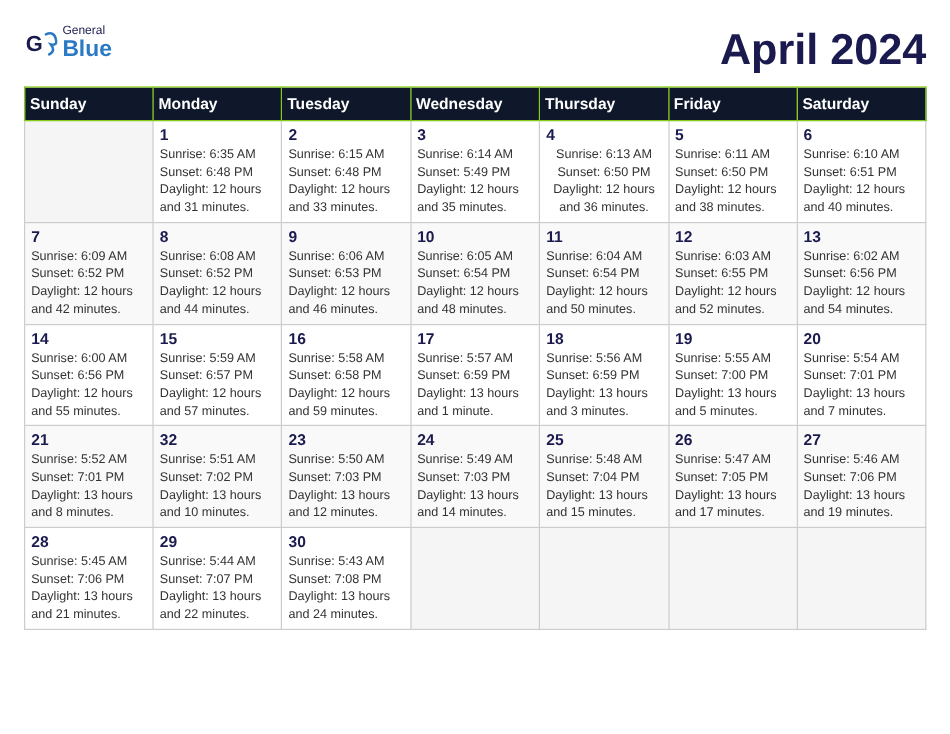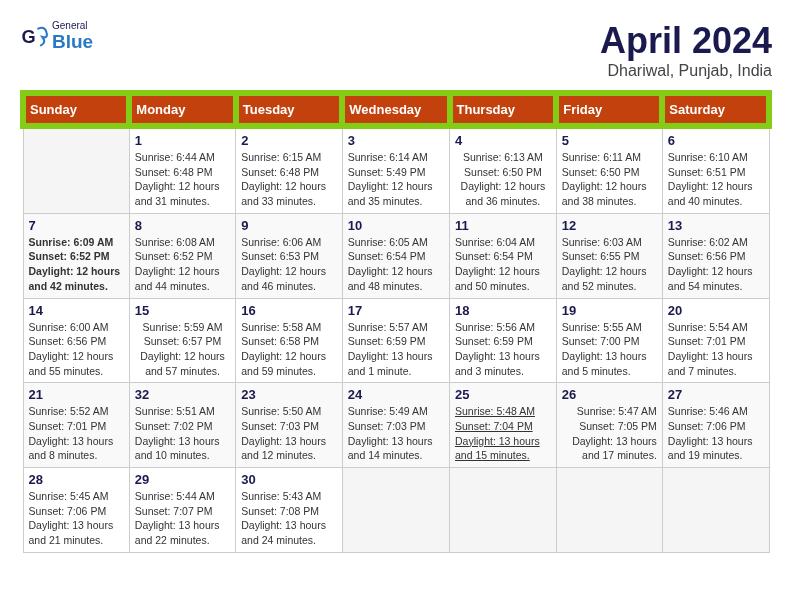--- a/index.html
+++ b/index.html
@@ -36,27 +36,27 @@
     .subtitle {
       font-size: 16px;
       color: #444;
     }
     .calendar {
       width: 100%;
       border-collapse: collapse;
       font-size: 11px;
     }
     .calendar th {
-      background: #c2410c;
+      background: #0f172a;
       color: #fff;
       padding: 6px 4px;
       text-align: left;
       font-size: 13px;
       font-weight: bold;
-      border: 6px solid #84cc16;
+      border: 1px solid #84cc16;
     }
     .calendar td {
       border: 1px solid #ccc;
       vertical-align: top;
       padding: 4px 5px;
       width: 108px;
       min-height: 80px;
       background: #fff;
     }
     .calendar tr:nth-child(even) td {
@@ -86,42 +86,41 @@
       <text x="2" y="28" font-size="26" font-weight="bold" fill="#1a1a4e">G</text>
       <path d="M26,8 Q36,4 38,14 Q40,22 32,20 Q38,28 30,32" stroke="#2979c4" stroke-width="3" fill="none" stroke-linecap="round"></path>
     </svg>
     <div>
       <div style="font-size:10px;font-weight:normal;color:#1a1a4e;">General</div>
       <div style="font-size:19px;font-weight:bold;color:#2979c4;">Blue</div>
     </div>
   </div>
   <div class="title-block">
     <div class="month-title">April 2024</div>
-    <div class="subtitle">Dhariwal, Punjab, India</div>
   </div>
 </div>
 
 <table class="calendar">
   <thead>
     <tr>
     <th>Sunday</th>
         <th>Monday</th>
         <th>Tuesday</th>
         <th>Wednesday</th>
         <th>Thursday</th>
         <th>Friday</th>
         <th>Saturday</th>
       </tr>
   </thead>
   <tbody id="calendar-body">
   <tr>
         <td class="empty-cell"></td>
         <td>
           <div class="day-number">1</div>
-          <div class="day-info" style="white-space: pre-line;">Sunrise: 6:44 AM
+          <div class="day-info" style="white-space: pre-line;">Sunrise: 6:35 AM
 Sunset: 6:48 PM
 Daylight: 12 hours
 and 31 minutes.</div>
         </td>
         <td>
           <div class="day-number">2</div>
           <div class="day-info" style="white-space: pre-line;">Sunrise: 6:15 AM
 Sunset: 6:48 PM
 Daylight: 12 hours
 and 33 minutes.</div>
@@ -151,21 +150,21 @@
           <div class="day-number">6</div>
           <div class="day-info" style="white-space: pre-line;">Sunrise: 6:10 AM
 Sunset: 6:51 PM
 Daylight: 12 hours
 and 40 minutes.</div>
         </td>
       </tr>
       <tr>
         <td>
           <div class="day-number">7</div>
-          <div class="day-info" style="white-space: pre-line; font-weight: bold;">Sunrise: 6:09 AM
+          <div class="day-info" style="white-space: pre-line;">Sunrise: 6:09 AM
 Sunset: 6:52 PM
 Daylight: 12 hours
 and 42 minutes.</div>
         </td>
         <td>
           <div class="day-number">8</div>
           <div class="day-info" style="white-space: pre-line;">Sunrise: 6:08 AM
 Sunset: 6:52 PM
 Daylight: 12 hours
 and 44 minutes.</div>
@@ -209,21 +208,21 @@
       <tr>
         <td>
           <div class="day-number">14</div>
           <div class="day-info" style="white-space: pre-line;">Sunrise: 6:00 AM
 Sunset: 6:56 PM
 Daylight: 12 hours
 and 55 minutes.</div>
         </td>
         <td>
           <div class="day-number">15</div>
-          <div class="day-info" style="white-space: pre-line; text-align: center;">Sunrise: 5:59 AM
+          <div class="day-info" style="white-space: pre-line;">Sunrise: 5:59 AM
 Sunset: 6:57 PM
 Daylight: 12 hours
 and 57 minutes.</div>
         </td>
         <td>
           <div class="day-number">16</div>
           <div class="day-info" style="white-space: pre-line;">Sunrise: 5:58 AM
 Sunset: 6:58 PM
 Daylight: 12 hours
 and 59 minutes.</div>
@@ -281,28 +280,28 @@
         </td>
         <td>
           <div class="day-number">24</div>
           <div class="day-info" style="white-space: pre-line;">Sunrise: 5:49 AM
 Sunset: 7:03 PM
 Daylight: 13 hours
 and 14 minutes.</div>
         </td>
         <td>
           <div class="day-number">25</div>
-          <div class="day-info" style="white-space: pre-line; text-decoration: underline;">Sunrise: 5:48 AM
+          <div class="day-info" style="white-space: pre-line;">Sunrise: 5:48 AM
 Sunset: 7:04 PM
 Daylight: 13 hours
 and 15 minutes.</div>
         </td>
         <td>
           <div class="day-number">26</div>
-          <div class="day-info" style="white-space: pre-line; text-align: right;">Sunrise: 5:47 AM
+          <div class="day-info" style="white-space: pre-line;">Sunrise: 5:47 AM
 Sunset: 7:05 PM
 Daylight: 13 hours
 and 17 minutes.</div>
         </td>
         <td>
           <div class="day-number">27</div>
           <div class="day-info" style="white-space: pre-line;">Sunrise: 5:46 AM
 Sunset: 7:06 PM
 Daylight: 13 hours
 and 19 minutes.</div>

